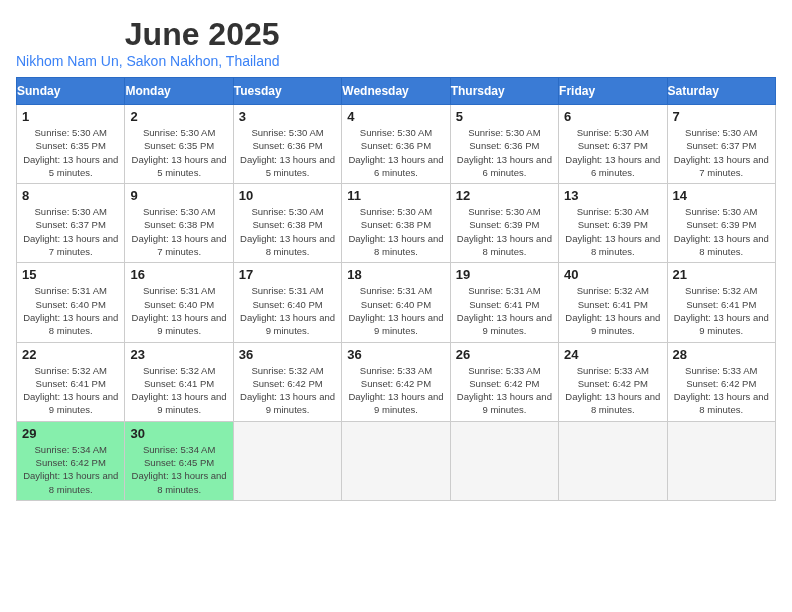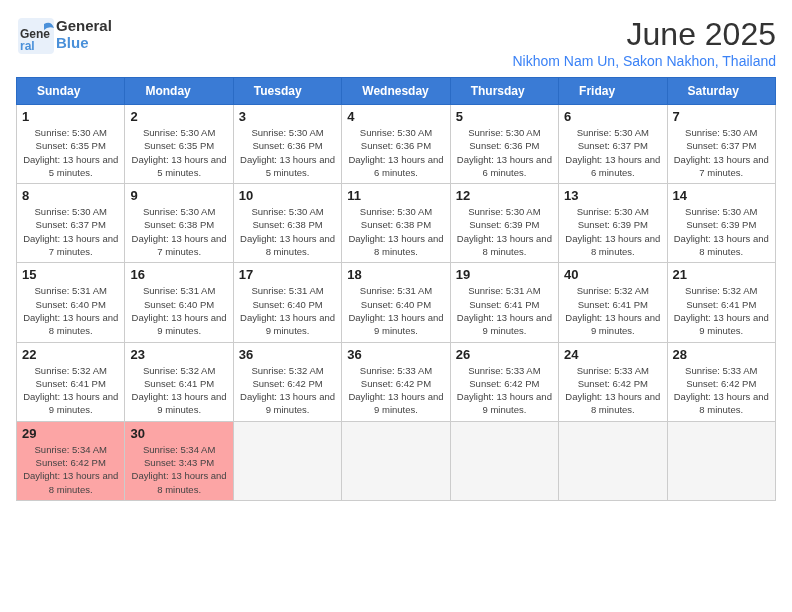--- a/index.html
+++ b/index.html
@@ -19,52 +19,52 @@
     .logo {
       display: flex;
       flex-direction: column;
       align-items: flex-start;
     }
     .title-block {
       text-align: right;
     }
     .month-title {
       font-size: 32px;
-      font-weight: normal;
+      font-weight: bold;
       color: #333;
     }
     .subtitle {
       font-size: 14px;
       color: #3b82f6;
     }
     .calendar {
       width: 100%;
       border-collapse: collapse;
     }
     .calendar thead th {
       background-color: #3a7bd5;
       color: #fff;
       font-size: 12px;
       font-weight: bold;
-      padding: 6px 20px;
+      padding: 6px 0;
       text-align: left;
       border: 1px solid #2a6bc5;
     }
     .calendar tbody td {
       vertical-align: top;
       border: 1px solid #ccc;
       padding: 4px 5px;
       font-size: 9.5px;
       color: #333;
       width: 108px;
       min-height: 80px;
       background: #fff;
     }
     .calendar tbody tr:last-child td {
-      background: #fca5a5;
+      background: #86efac;
     }
     .day-num {
       font-size: 13px;
       font-weight: bold;
       color: #222;
       display: block;
       margin-bottom: 2px;
     }
     .day-info {
       line-height: 1.4;
@@ -72,36 +72,20 @@
       text-align: center;
     }
     .empty {
       background: #f5f5f5 !important;
     }
   </style>
 </head>
 <body>
 
 <div class="header-area">
-  <div class="logo">
-    <div style="display:flex;align-items:center;gap:4px;">
-      <div style="position:relative;width:36px;height:36px;">
-        <svg viewBox="0 0 40 40" width="40" height="40">
-          <rect x="2" y="2" width="36" height="36" rx="4" fill="#e8f0fa"></rect>
-          <text x="4" y="22" font-size="12" font-weight="bold" fill="#333" font-family="Arial">Gene</text>
-          <text x="4" y="34" font-size="12" font-weight="bold" fill="#4a90d9" font-family="Arial">ral</text>
-          <path d="M28 8 Q35 4 38 12 Q32 10 28 14 Z" fill="#4a90d9"></path>
-        </svg>
-      </div>
-      <div>
-        <div style="font-size:15px;font-weight:bold;color:#333;">General</div>
-        <div style="font-size:15px;font-weight:bold;color:#4a90d9;">Blue</div>
-      </div>
-    </div>
-  </div>
   <div class="title-block">
     <div class="month-title">June 2025</div>
     <div class="subtitle">Nikhom Nam Un, Sakon Nakhon, Thailand</div>
   </div>
 </div>
 
 <table class="calendar">
   <thead>
     <tr>
       <th>Sunday</th>
@@ -352,21 +336,21 @@
         <div class="day-info">
           <span>Sunrise: 5:34 AM</span><br>
           <span>Sunset: 6:42 PM</span><br>
           <span>Daylight: 13 hours and 8 minutes.</span>
         </div>
       </td>
         <td>
         <span class="day-num">30</span>
         <div class="day-info">
           <span>Sunrise: 5:34 AM</span><br>
-          <span>Sunset: 3:43 PM</span><br>
+          <span>Sunset: 6:45 PM</span><br>
           <span>Daylight: 13 hours and 8 minutes.</span>
         </div>
       </td>
         <td class="empty"></td>
         <td class="empty"></td>
         <td class="empty"></td>
         <td class="empty"></td>
         <td class="empty"></td>
       </tr>
     </tbody>

